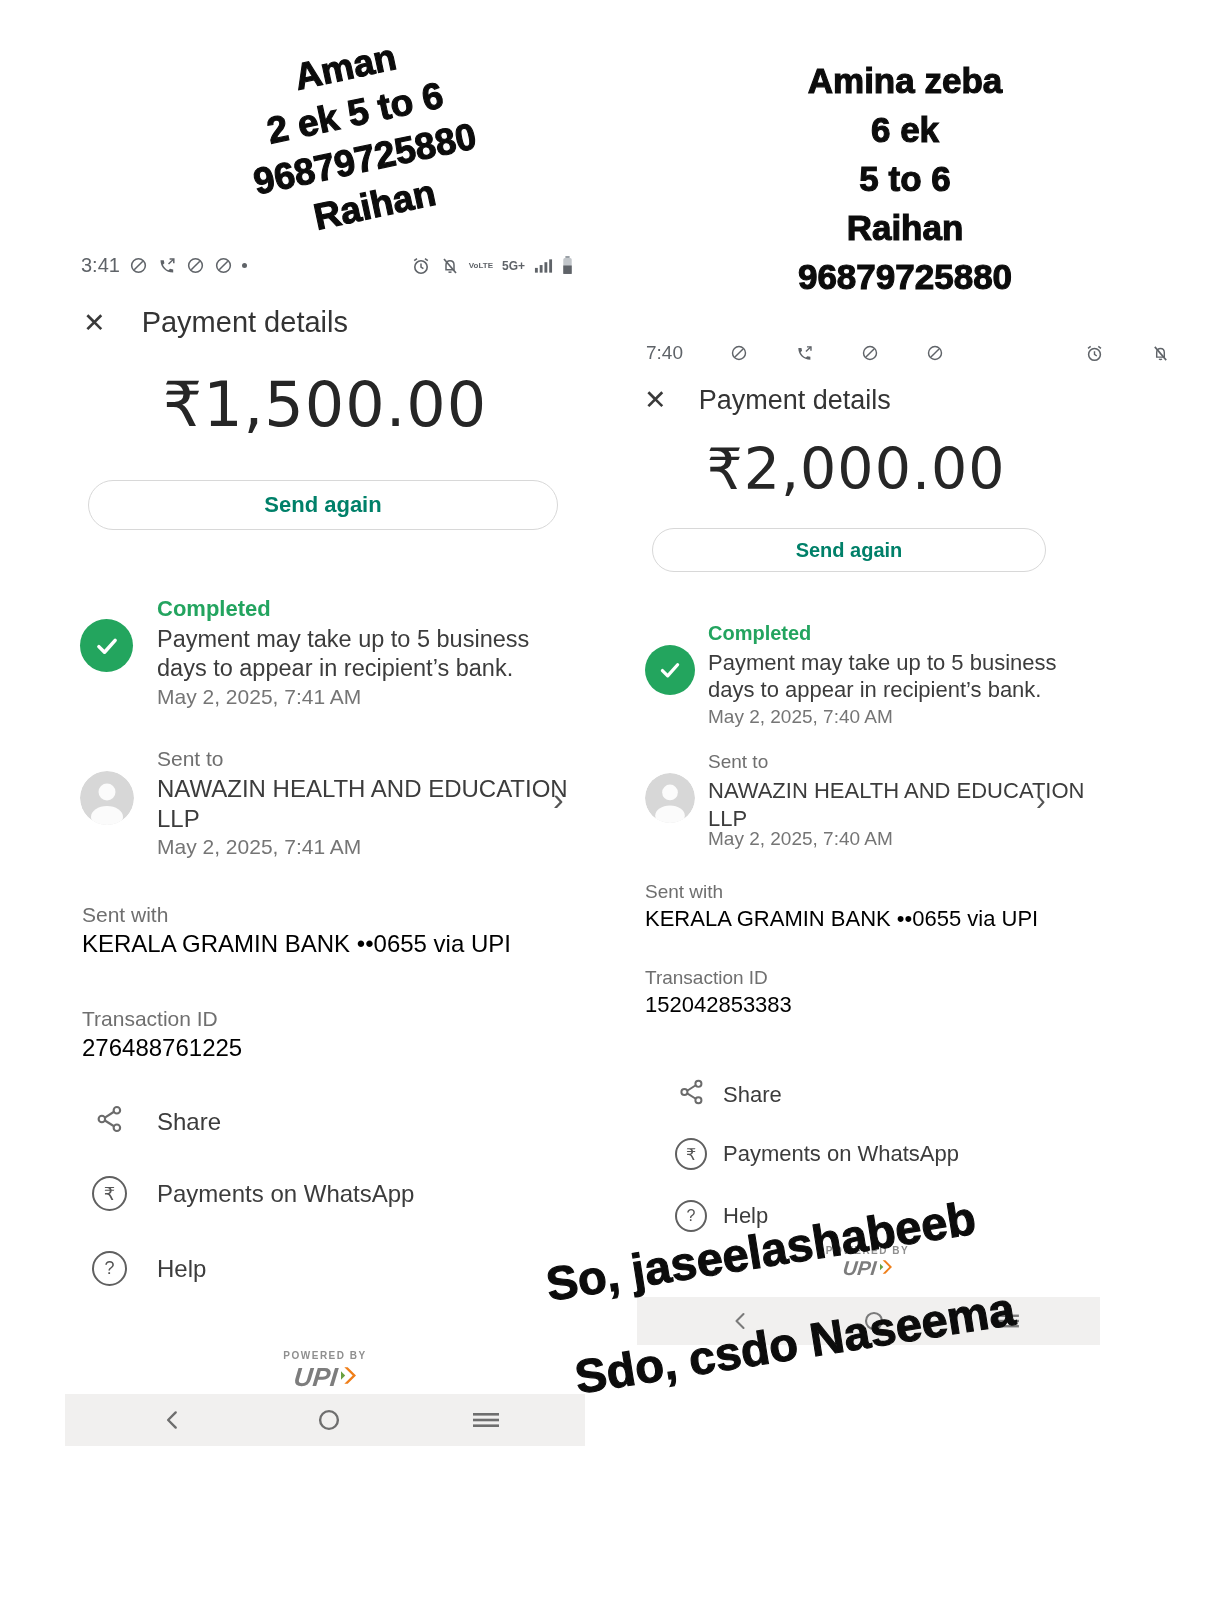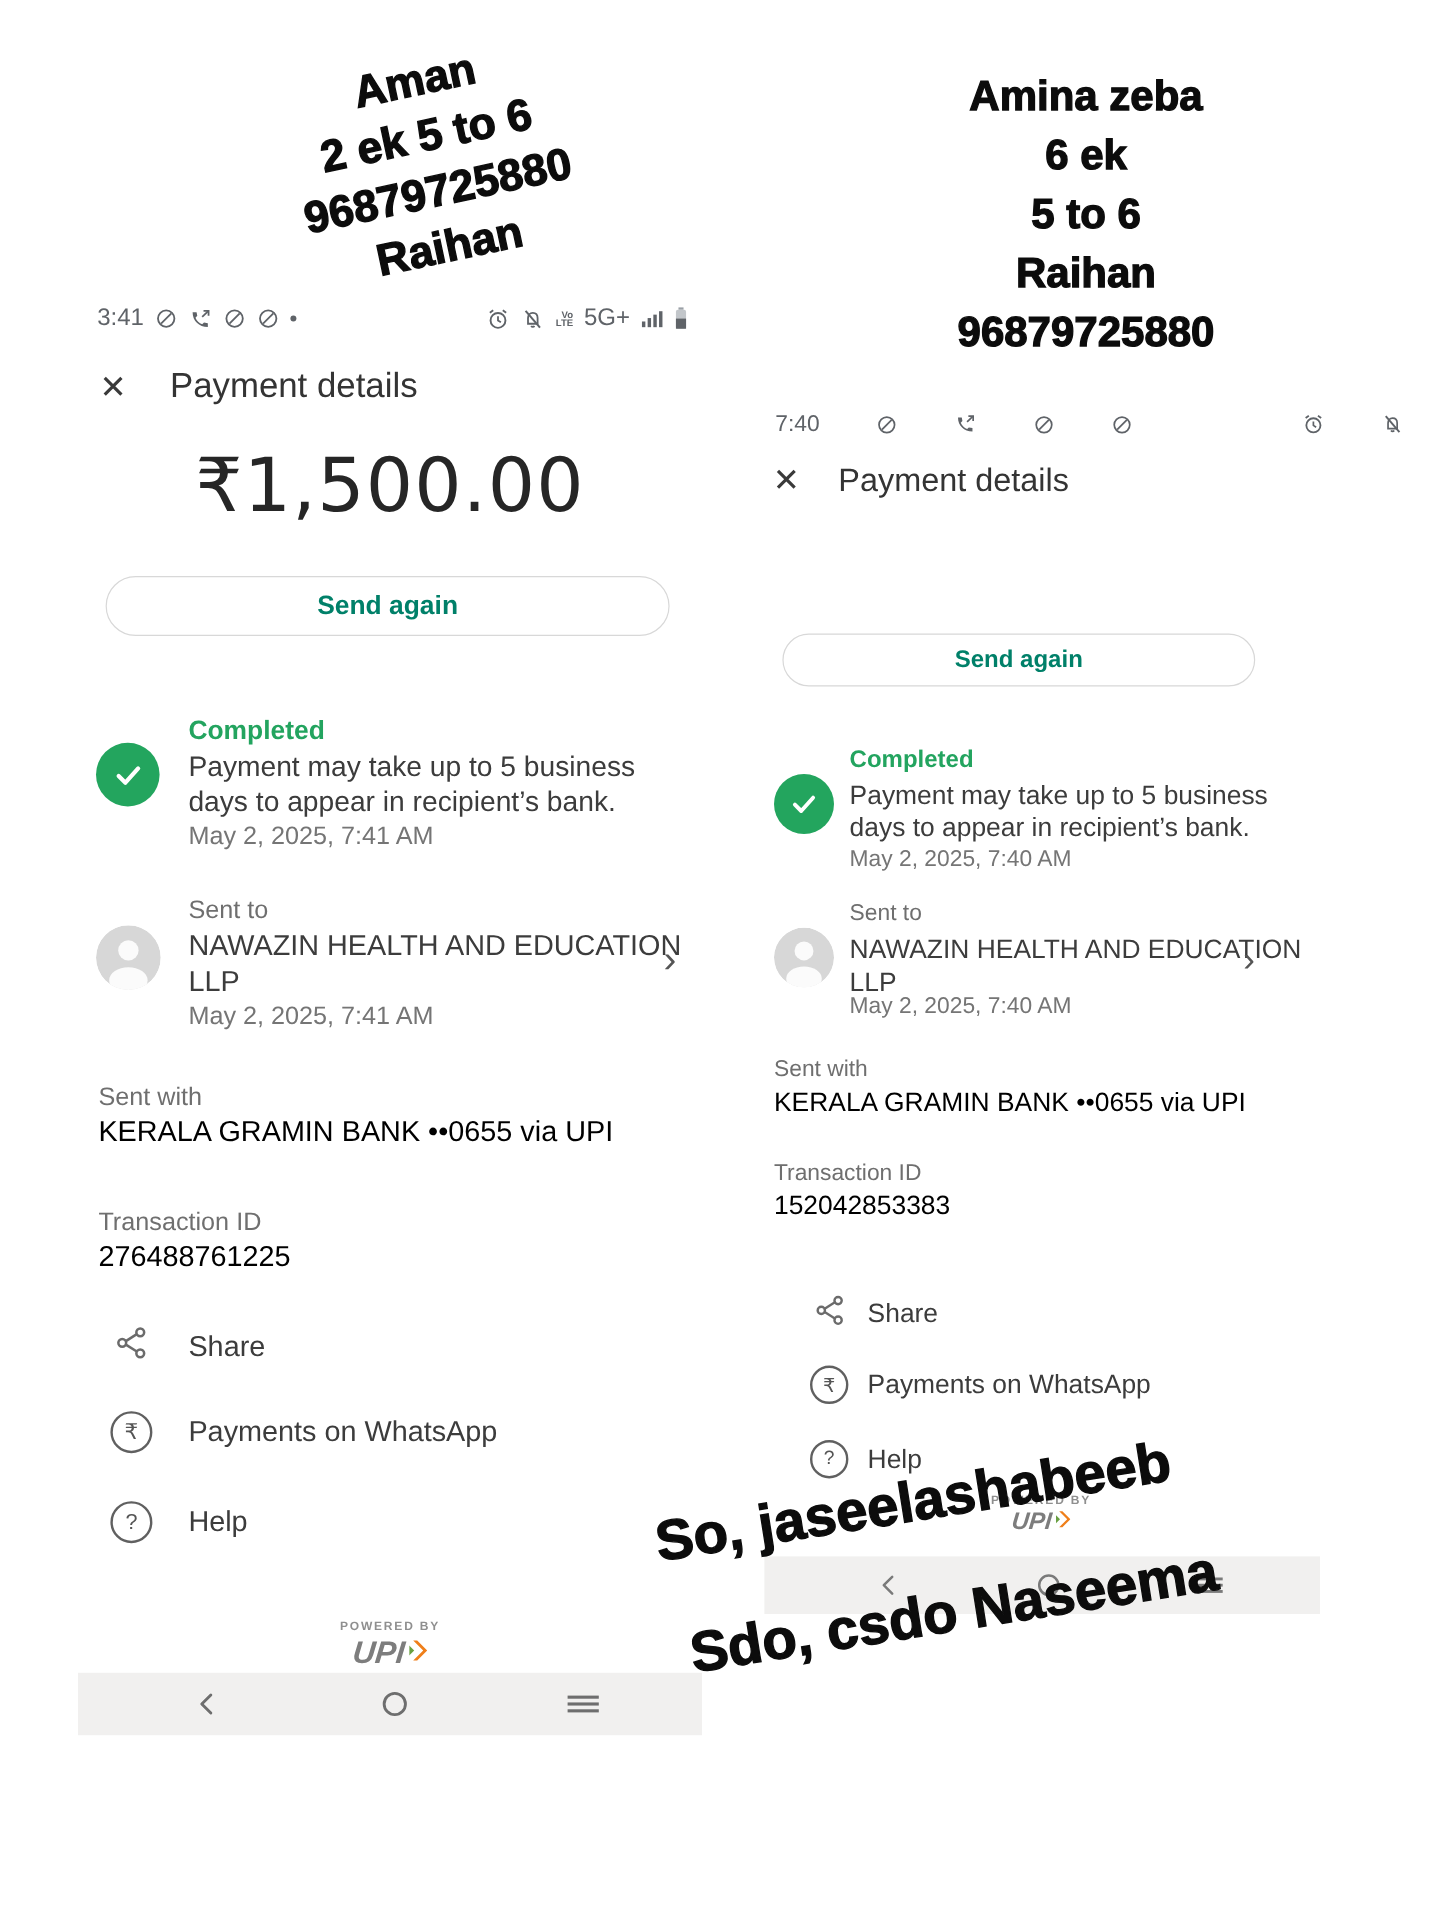--- a/index.html
+++ b/index.html
@@ -11,22 +11,22 @@
   .L{left:65px;top:250px;width:520px;height:1200px;}
   .R{left:630px;top:340px;width:475px;height:1012px;}
 
   
   .sb{position:absolute;left:16px;right:12px;display:flex;align-items:center;gap:9px;color:#5f6368;}
   .L .sb{top:4px;font-size:20px;}
   .R .sb{top:2px;font-size:19px;gap:47px;}
   .sb .grow{flex:1;}
   .sb svg{display:block;}
   .dot{width:5px;height:5px;border-radius:50%;background:#5f6368;}
-  .volte{display:flex;flex-direction:column;align-items:flex-end;line-height:7px;font-size:8px;font-weight:700;color:#5f6368;}
-  .net5g{font-size:20px;font-weight:400;}
+  .volte{display:flex;flex-direction:row;align-items:flex-end;line-height:7px;font-size:8px;font-weight:700;color:#5f6368;}
+  .net5g{font-size:12px;font-weight:700;}
 
   
   .hdr{position:absolute;display:flex;align-items:center;}
   .L .hdr{top:56px;left:18px;gap:36px;font-size:29px;}
   .R .hdr{top:44px;left:14px;gap:32px;font-size:27px;}
   .hdr .x{font-size:27px;color:#3a3a3a;cursor:default;}
   .hdr .t{color:#343434;}
 
   
   .amt{position:absolute;left:0;text-align:center;font-family:"DejaVu Sans",sans-serif;color:#262626;letter-spacing:1px;}
@@ -346,20 +346,21 @@
             <rect x="1" y="9" width="8" height="8" fill="#5f6368"></rect>
           </svg>
         </span>
     </div>
 
     <div class="hdr">
       <span class="x">✕</span>
       <span class="t">Payment details</span>
     </div>
 
+    <div class="amt">₹2,000.00</div>
 
     <button class="sendbtn">
       <span>Send again</span>
     </button>
 
     <span class="state">Completed</span>
     <div class="ck">
       <svg width="28" height="28" viewBox="0 0 24 24">
           <path d="M5.5 12.5 L10 17 L18.5 7.5" fill="none" stroke="#ffffff" stroke-width="2.8" stroke-linecap="round" stroke-linejoin="round"></path>
         </svg>

